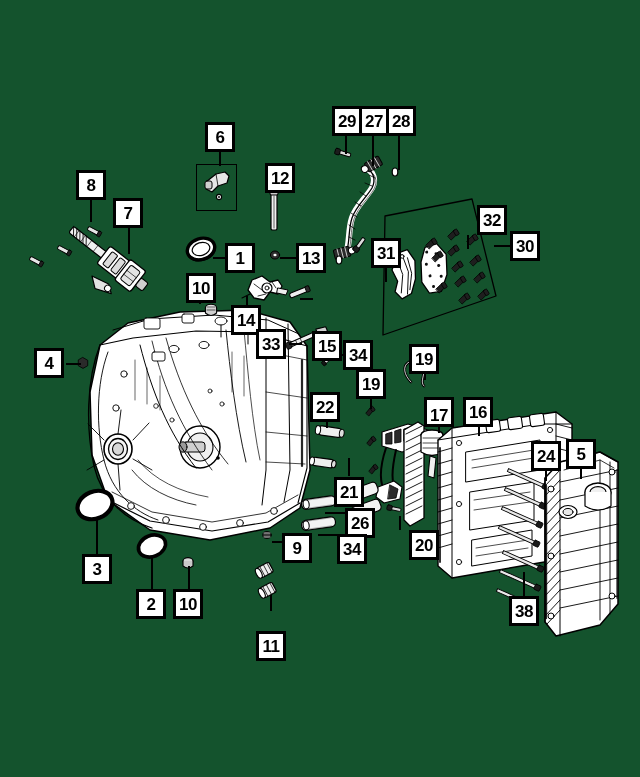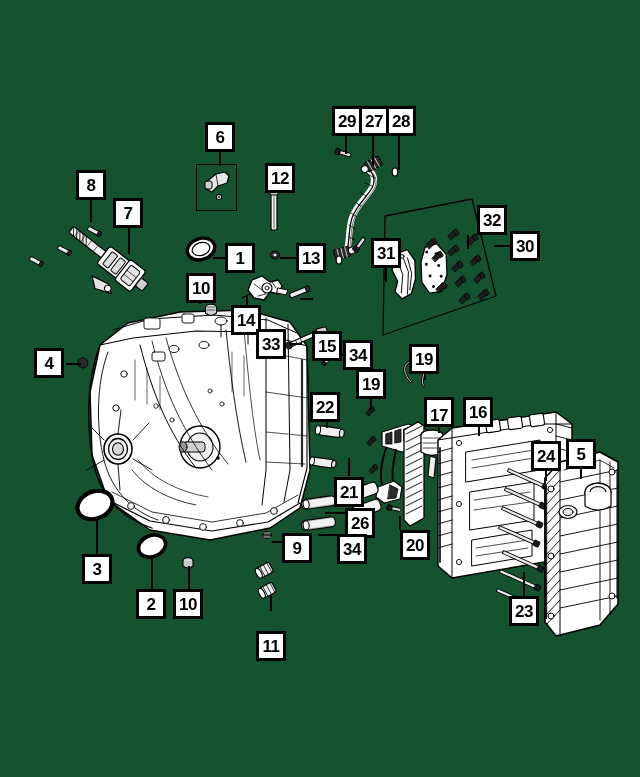--- a/index.html
+++ b/index.html
@@ -772,32 +772,32 @@
   </div>
   <div class="callout w1" style="left:345px; top:508px;">
     <span class="num">26</span>
   </div>
   <div class="callout w1" style="left:282px; top:533px;">
     <span class="num">9</span>
   </div>
   <div class="callout w1" style="left:337px; top:534px;">
     <span class="num">34</span>
   </div>
-  <div class="callout w1" style="left:400px; top:530px;text-align:right;">
+  <div class="callout w1" style="left:409px; top:530px;text-align:right;">
     <span class="num">20</span>
   </div>
   <div class="callout w1" style="left:82px; top:554px;">
     <span class="num">3</span>
   </div>
   <div class="callout w1" style="left:136px; top:589px;">
     <span class="num">2</span>
   </div>
   <div class="callout w1" style="left:173px; top:589px;">
     <span class="num">10</span>
   </div>
   <div class="callout w1" style="left:256px; top:611px;margin-top:20px;">
     <span class="num">11</span>
   </div>
   <div class="callout w1" style="left:509px; top:596px;">
-    <span class="num">23</span>
+    <span class="num">38</span>
   </div>
 
 </div>
 
 </body></html>

